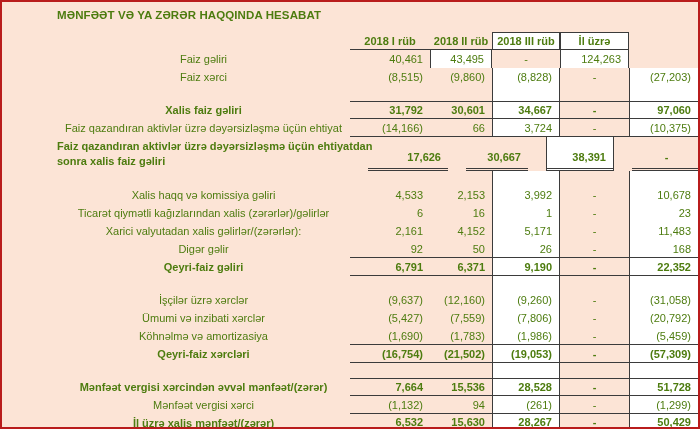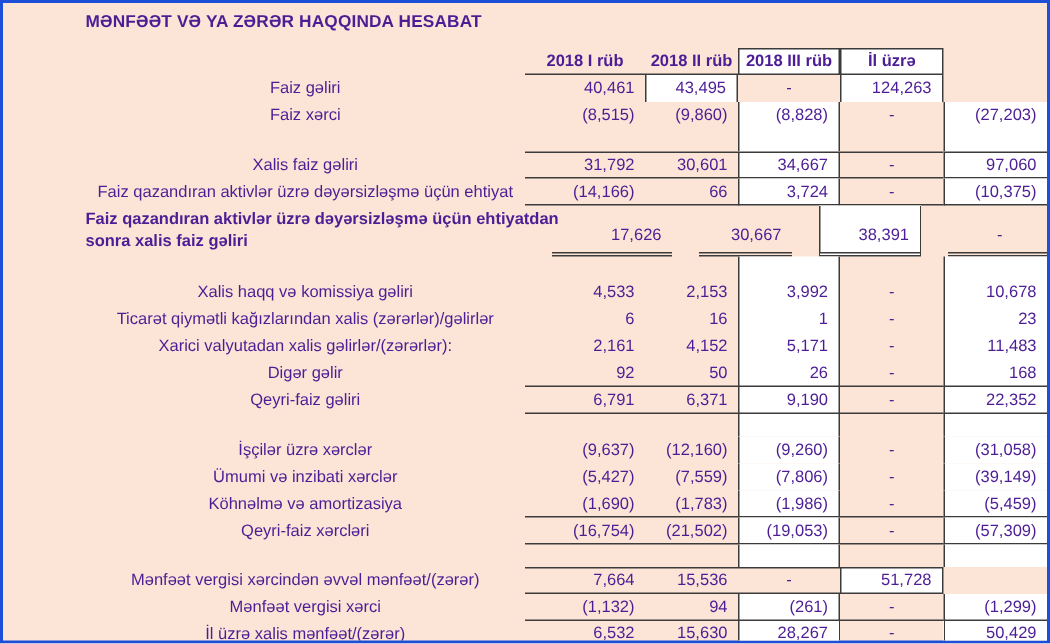--- a/index.html
+++ b/index.html
@@ -1,23 +1,23 @@
 <!DOCTYPE html>
 <html><head>
 <meta charset="utf-8">
 <style>
   html,body { margin:0; padding:0; background:#ffffff; }
   .frame {
     position:relative;
     width:700px; height:429px;
     box-sizing:border-box;
     background:#fce4d6;
-    border:2px solid #1d4ed8;
+    border:2px solid #b91c1c;
     font-family:"Liberation Sans", sans-serif;
-    color:#4c1d95;
+    color:#4d7c0f;
     overflow:hidden;
   }
   .title {
     position:absolute; left:55px; top:7px;
     font-size:11.5px; font-weight:bold; letter-spacing:0.1px;
   }
   .tbl { position:absolute; left:48px; top:30px; }
   .row {
     display:grid;
     grid-template-columns:300px 80px 62px 68px 69px 70px;
@@ -32,21 +32,21 @@
     white-space:nowrap;
   }
   .lbl { justify-content:center; padding-left:7px; overflow:visible; }
   .v   { justify-content:flex-end; padding-right:7px; }
   .c4  { justify-content:center; padding-right:0; }
   .c3, .c5 {
     background:#ffffff;
     border-left:1px solid #3b3b3b;
     border-right:1px solid #3b3b3b;
   }
-  .bold .cell { font-weight:normal; }
+  .bold .cell { font-weight:bold; }
   .hdr .cell  { font-weight:bold; }
   .hdr .v     { justify-content:center; padding-right:0; }
   .hdr .v     { border-bottom:1px solid #3b3b3b;text-align:center; }
   .hdr .c3, .hdr .c5 { border-top:1px solid #3b3b3b; }
   .bt  .v { border-top:1px solid #3b3b3b; }
   .bb  .v { border-bottom:1px solid #3b3b3b; }
   .bbd .v { border-bottom:3px double #3b3b3b; }
   .twoline .lbl {
     flex-direction:column; align-items:flex-start; justify-content:flex-start;
     padding-top:2px; line-height:15px; font-weight:bold;
@@ -201,21 +201,21 @@
         <div class="cell v c5">(31,058)</div>
       </div>
       <div class="row">
         <div class="cell lbl">
           <div>Ümumi və inzibati xərclər</div>
         </div>
         <div class="cell v c1">(5,427)</div>
         <div class="cell v c2">(7,559)</div>
         <div class="cell v c3">(7,806)</div>
         <div class="cell v c4">-</div>
-        <div class="cell v c5">(39,149)</div>
+        <div class="cell v c5">(20,792)</div>
       </div>
       <div class="row bb">
         <div class="cell lbl">
           <div>Köhnəlmə və amortizasiya</div>
         </div>
         <div class="cell v c1">(1,690)</div>
         <div class="cell v c2">(1,783)</div>
         <div class="cell v c3">(1,986)</div>
         <div class="cell v c4">-</div>
         <div class="cell v c5">(5,459)</div>
@@ -237,20 +237,21 @@
         <div class="cell v c3"></div>
         <div class="cell v c4"></div>
         <div class="cell v c5"></div>
       </div>
       <div class="row bold bt bb">
         <div class="cell lbl">
           <div>Mənfəət vergisi xərcindən əvvəl mənfəət/(zərər)</div>
         </div>
         <div class="cell v c1">7,664</div>
         <div class="cell v c2">15,536</div>
+        <div class="cell v c3">28,528</div>
         <div class="cell v c4">-</div>
         <div class="cell v c5">51,728</div>
       </div>
       <div class="row bb">
         <div class="cell lbl">
           <div>Mənfəət vergisi xərci</div>
         </div>
         <div class="cell v c1">(1,132)</div>
         <div class="cell v c2">94</div>
         <div class="cell v c3">(261)</div>

